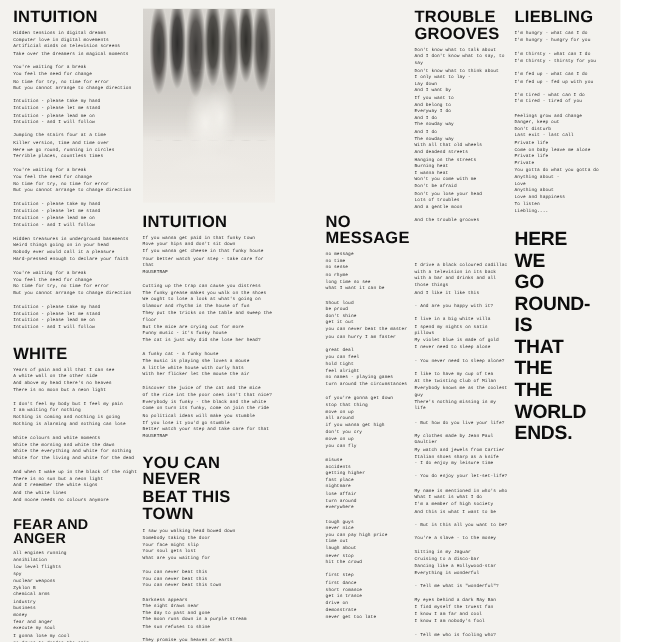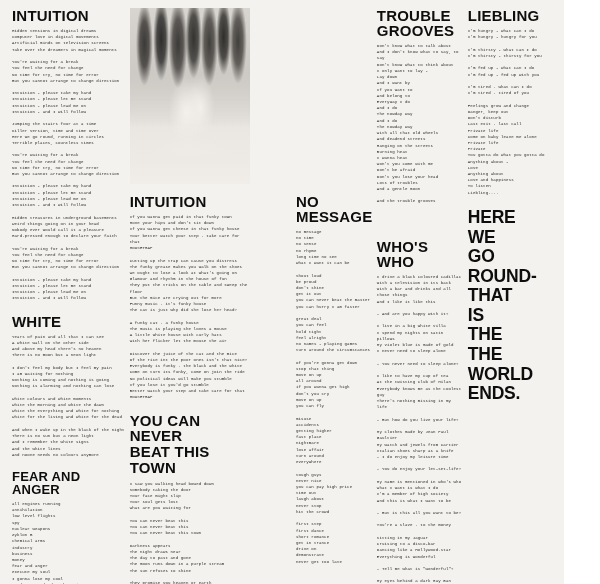--- a/index.html
+++ b/index.html
@@ -378,21 +378,20 @@
 Won't you come with me
 Don't be afraid
 Don't you lose your head
 Lots of troubles
 And a gentle moon
 
 And the trouble grooves</div>
       </div>
       <div class="spacer-10" style="height:22px;"></div>
       <div class="block">
-        <h2 class="song-title">WHO'S WHO</h2>
         <div class="lyrics">I drive a black coloured cadillac
 with a television in its back
 with a bar and drinks and all those things
 And I like it like this
 
 - And are you happy with it?
 
 I live in a big white villa
 I spend my nights on satin pillows
 My violet blue is made of gold
@@ -477,22 +476,22 @@
 Anything about
 Love and happiness
 To listen
 Liebling....</div>
       </div>
       <div class="statement">
         <div>HERE</div>
         <div>WE</div>
         <div>GO</div>
         <div>ROUND-</div>
+        <div>IS</div>
         <div>THAT</div>
-        <div>IS</div>
         <div>THE</div>
         <div>THE</div>
         <div>WORLD</div>
         <div>ENDS.</div>
       </div>
     </div>
 
   </div>
 </div>
 

